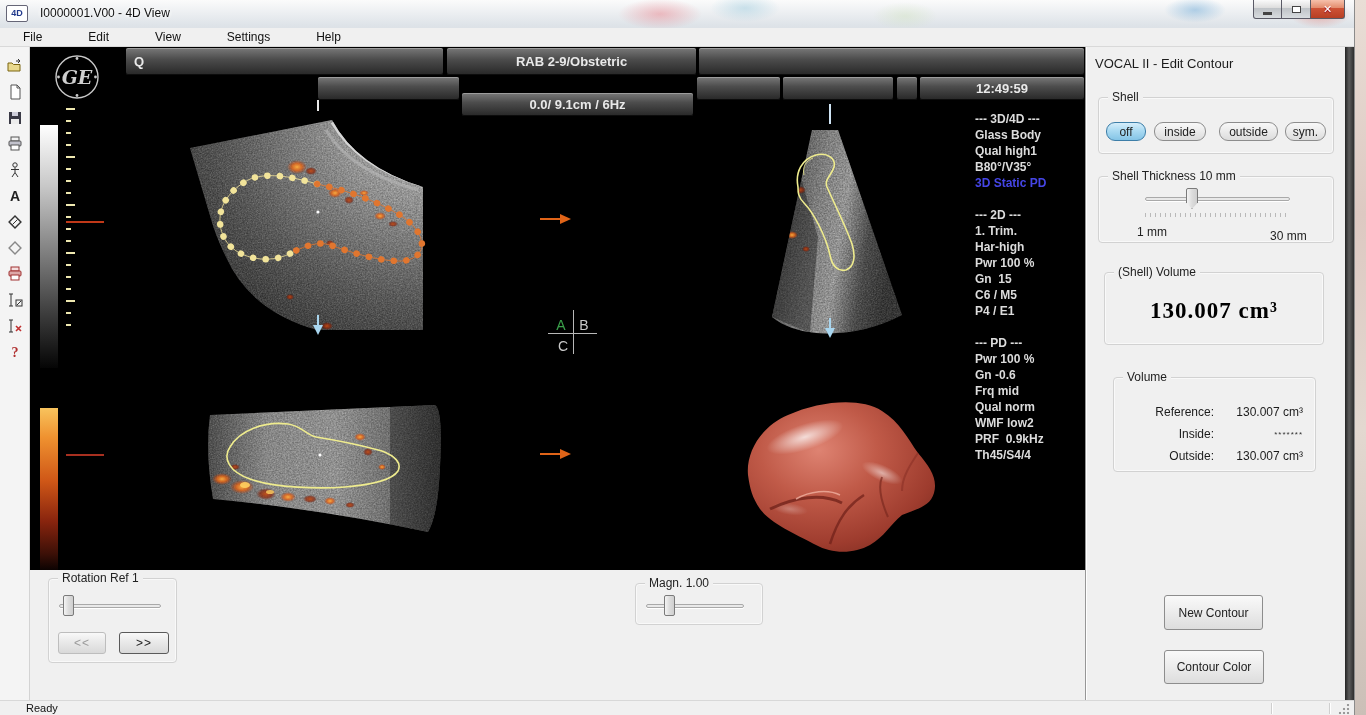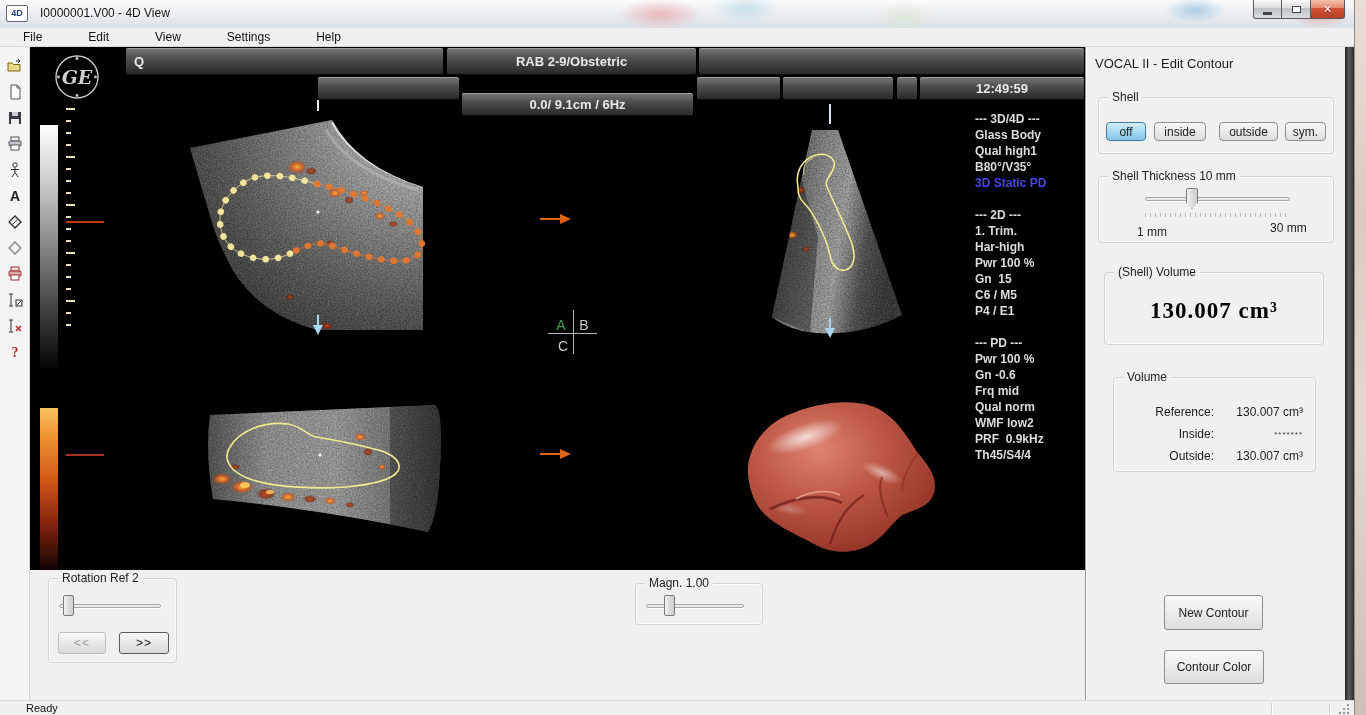--- a/index.html
+++ b/index.html
@@ -58,21 +58,21 @@
   .pgap{height:16px;}
   .pactive{color:#4545e5;}
   
   .rpanel{position:absolute;left:1085px;top:47px;width:260px;height:653px;background:#f0f0f0;
     border-left:1px solid #979797;box-shadow:inset 1px 0 0 #fff;font-size:12px;color:#1c1c1c;}
   .panel-title{position:absolute;left:9px;top:9px;font-size:13px;}
   .group{position:absolute;border:1px solid #d2d2d2;border-radius:4px;
     box-shadow:inset 0 0 0 1px rgba(255,255,255,.6);}
   .group-label{position:absolute;top:-8px;left:9px;background:#f0f0f0;padding:0 4px;
     font-size:12px;color:#222;white-space:nowrap;}
-  .sbtn{position:absolute;height:19px;border:1px solid #8d8d8d;border-radius:4px;
+  .sbtn{position:absolute;height:19px;border:1px solid #8d8d8d;border-radius:9px;
     background:linear-gradient(#f8f8f8,#ececec 45%,#dcdcdc);font-size:12px;color:#222;
     display:flex;align-items:center;justify-content:center;}
   .sbtn.sel{border:1px solid #3d7ea8;background:linear-gradient(#d6edfa,#aadaf2 45%,#84c4e6);}
   .track{position:absolute;height:4px;background:#e9e9e9;border:1px solid #a9a9a9;
     border-radius:2px;box-shadow:0 1px 0 #fff;}
   .thumb{position:absolute;width:11px;height:21px;border:1px solid #7a7a7a;border-radius:2px;
     background:linear-gradient(90deg,#f4f4f4,#dcdcdc 50%,#cfcfcf);}
   .thumb.pointer{width:12px;border-radius:2px 2px 0 0;
     clip-path:polygon(0 0,100% 0,100% 68%,50% 100%,0 68%);}
   .ticks{position:absolute;height:4px;
@@ -489,21 +489,21 @@
       <div class="pline">Frq mid</div>
       <div class="pline">Qual norm</div>
       <div class="pline">WMF low2</div>
       <div class="pline">PRF  0.9kHz</div>
       <div class="pline">Th45/S4/4</div>
     </div>
   </div>
 
   <div class="bottomarea">
     <div class="group" style="left:18px;top:8px;width:129px;height:85px;">
-      <span class="group-label">Rotation Ref 2</span>
+      <span class="group-label">Rotation Ref 1</span>
       <div class="track" style="left:10px;top:25px;width:102px;"></div>
       <div class="thumb" style="left:14px;top:16px;"></div>
       <div class="smallbtn dis" style="left:9px;top:53px;width:48px;">&lt;&lt;</div>
       <div class="smallbtn" style="left:70px;top:53px;width:50px;border-color:#5a5a5a;">&gt;&gt;</div>
     </div>
     <div class="group" style="left:605px;top:13px;width:128px;height:42px;">
       <span class="group-label">Magn. 1.00</span>
       <div class="track" style="left:10px;top:20px;width:98px;"></div>
       <div class="thumb" style="left:28px;top:11px;"></div>
     </div>
@@ -519,21 +519,21 @@
       <div class="sbtn" style="left:120px;top:24px;width:59px;">outside</div>
       <div class="sbtn" style="left:186px;top:24px;width:41px;">sym.</div>
     </div>
 
     <div class="group" style="left:12px;top:129px;width:236px;height:67px;">
       <span class="group-label">Shell Thickness 10 mm</span>
       <div class="track" style="left:46px;top:20px;width:145px;"></div>
       <div class="thumb pointer" style="left:87px;top:11px;"></div>
       <div class="ticks" style="left:46px;top:36px;width:145px;"></div>
       <span class="minmax" style="left:38px;top:48px;">1 mm</span>
-      <span class="minmax" style="left:171px;top:44px;">30 mm</span>
+      <span class="minmax" style="left:171px;top:52px;">30 mm</span>
     </div>
 
     <div class="group" style="left:18px;top:225px;width:220px;height:73px;">
       <span class="group-label">(Shell) Volume</span>
       <div class="bigval" style="top:25px;">130.007 cm³</div>
     </div>
 
     <div class="group" style="left:27px;top:330px;width:203px;height:95px;padding-left:41px;">
       <span class="group-label">Volume</span>
       <div class="vrow" style="top:26px;">

